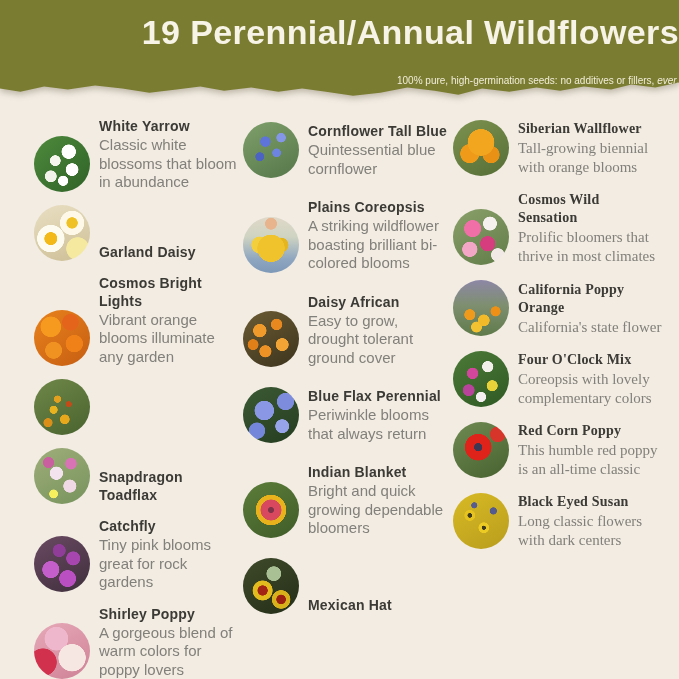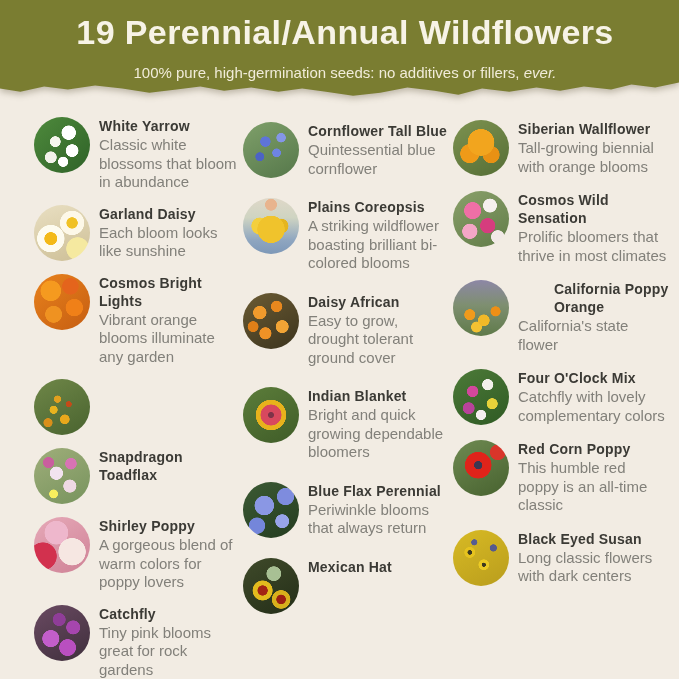--- a/index.html
+++ b/index.html
@@ -9,73 +9,73 @@
     font-family:"Liberation Sans","DejaVu Sans",sans-serif;
     overflow:hidden;
   }
   .page{width:679px;height:679px;position:relative;}
 
   
   .header-outer{filter:drop-shadow(0 3px 3px rgba(70,60,30,.30));}
   .header{
     background:#7a7d31;
     height:103px;
-    text-align:center;
+    text-align:right;
     color:#f7f3e6;
     clip-path:polygon(0 0,100% 0,100% 80%,96.5% 85%,93% 82%,90% 87%,86% 84%,82.5% 88%,79% 85%,75% 89%,71% 86%,67.5% 92%,64% 88%,60% 85%,56% 90%,52% 93%,48% 89%,44.5% 86%,41% 89%,37% 85%,33% 88%,29.5% 84%,26% 87%,22% 90%,18% 86%,14% 83%,10% 87%,6.5% 84%,3% 89%,0 86%);
     padding-left:11px;
   }
   .header h1{
     margin:0;padding-top:13px;
     font-size:34px;line-height:38px;font-weight:700;
     letter-spacing:.4px;
   }
   .header .subtitle{
-    margin:12px 0 0;
-    font-size:15px;line-height:19px;
+    margin:20px 0 0;
+    font-size:10px;line-height:19px;
     color:#f1ecd9;
   }
   .header .subtitle em{font-style:italic;}
 
   
   .columns{
     display:flex;
     padding-left:34px;
     margin-top:14px;
   }
   .col{display:flex;flex-direction:column;}
   .col-1{width:209px;}
   .col-2{width:210px;padding-top:5px;}
   .col-3{width:226px;padding-top:3px;}
 
   .entry{
     display:flex;
-    align-items:flex-start;
+    align-items:flex-end;
     margin-bottom:13px;
   }
   .col-2 .entry{margin-bottom:20px;}
-  .col-3 .entry{margin-bottom:15px;}
+  .col-3 .entry{margin-bottom:15px;font-family:Liberation Serif, serif;}
 
   .photo{
     width:56px;height:56px;
     flex:0 0 56px;
     border-radius:50%;
     margin-right:9px;
   }
   .txt{flex:1;min-width:0;}
   .name{
     margin:0;
     font-size:14px;line-height:18px;
     font-weight:700;
     color:#3b3a35;
     letter-spacing:.2px;
     white-space:nowrap;
   }
   .wrap .name{white-space:normal;max-width:112px;}
-  .wrap-wide .name{white-space:normal;max-width:130px;margin-left:36px;}
+  .wrap-wide .name{white-space:normal;max-width:130px;}
   .desc{
     margin:1px 0 0;
     font-size:15px;line-height:18.5px;
     color:#82807a;
   }
   .col-3 .desc{max-width:152px;}
 </style>
 </head>
 <body>
 
@@ -95,53 +95,52 @@
         <div class="photo" style="background:radial-gradient(circle at 62% 28%, #ffffff 0 13%, rgba(255,255,255,0) 14%),radial-gradient(circle at 38% 44%, #f6f6ee 0 11%, rgba(255,255,255,0) 12%),radial-gradient(circle at 68% 60%, #ffffff 0 12%, rgba(255,255,255,0) 13%),radial-gradient(circle at 30% 72%, #f2f2ea 0 10%, rgba(255,255,255,0) 11%),radial-gradient(circle at 52% 80%, #ffffff 0 9%, rgba(255,255,255,0) 10%),linear-gradient(135deg, #4e8a3c, #2f6228)"></div>
         <div class="txt">
           <h3 class="name">White Yarrow</h3>
           <p class="desc">Classic white blossoms that bloom in abundance</p>
         </div>
       </div>
       <div class="entry">
         <div class="photo" style="background:radial-gradient(circle at 30% 60%, #f3b918 0 12%, rgba(0,0,0,0) 13%),radial-gradient(circle at 68% 32%, #f0c125 0 10%, rgba(0,0,0,0) 11%),radial-gradient(circle at 30% 60%, #fdfbef 0 26%, rgba(0,0,0,0) 27%),radial-gradient(circle at 68% 32%, #fdf8e8 0 22%, rgba(0,0,0,0) 23%),radial-gradient(circle at 78% 78%, #f5e9a0 0 18%, rgba(0,0,0,0) 19%),linear-gradient(160deg, #e9dfc2, #cdbf96)"></div>
         <div class="txt">
           <h3 class="name">Garland Daisy</h3>
-          <p class="desc">Each bloom looks like sunshine</p>
         </div>
       </div>
       <div class="entry">
         <div class="photo" style="background:radial-gradient(circle at 30% 30%, #f59a1f 0 18%, rgba(0,0,0,0) 19%),radial-gradient(circle at 65% 22%, #e4641c 0 14%, rgba(0,0,0,0) 15%),radial-gradient(circle at 72% 60%, #f08018 0 16%, rgba(0,0,0,0) 17%),radial-gradient(circle at 35% 72%, #ef9221 0 15%, rgba(0,0,0,0) 16%),linear-gradient(140deg, #e8821c, #c65e12)"></div>
         <div class="txt wrap">
           <h3 class="name">Cosmos Bright Lights</h3>
           <p class="desc">Vibrant orange blooms illuminate any garden</p>
         </div>
       </div>
       <div class="entry">
         <div class="photo" style="background:radial-gradient(circle at 35% 55%, #e8b31f 0 8%, rgba(0,0,0,0) 9%),radial-gradient(circle at 55% 72%, #e8a81c 0 9%, rgba(0,0,0,0) 10%),radial-gradient(circle at 25% 78%, #d98f1a 0 7%, rgba(0,0,0,0) 8%),radial-gradient(circle at 62% 45%, #c44a18 0 6%, rgba(0,0,0,0) 7%),radial-gradient(circle at 42% 36%, #e2a01e 0 7%, rgba(0,0,0,0) 8%),linear-gradient(150deg, #6f8748, #49632f)"></div>
       </div>
       <div class="entry">
         <div class="photo" style="background:radial-gradient(circle at 40% 45%, #f2e3ef 0 14%, rgba(0,0,0,0) 15%),radial-gradient(circle at 66% 28%, #d873b5 0 10%, rgba(0,0,0,0) 11%),radial-gradient(circle at 26% 26%, #c95f9e 0 9%, rgba(0,0,0,0) 10%),radial-gradient(circle at 64% 68%, #efd9e4 0 12%, rgba(0,0,0,0) 13%),radial-gradient(circle at 35% 82%, #f7ef5e 0 7%, rgba(0,0,0,0) 8%),linear-gradient(150deg, #9fae7a, #77935d)"></div>
         <div class="txt wrap">
           <h3 class="name">Snapdragon Toadflax</h3>
         </div>
       </div>
       <div class="entry">
+        <div class="photo" style="background:radial-gradient(circle at 30% 60%, #c35ecb 0 16%, rgba(0,0,0,0) 17%),radial-gradient(circle at 60% 76%, #b94fc0 0 15%, rgba(0,0,0,0) 16%),radial-gradient(circle at 70% 40%, #a646ae 0 13%, rgba(0,0,0,0) 14%),radial-gradient(circle at 45% 26%, #8f3d98 0 12%, rgba(0,0,0,0) 13%),linear-gradient(150deg, #6a4a62, #3f2f3c)"></div>
+        <div class="txt">
+          <h3 class="name">Catchfly</h3>
+          <p class="desc">Tiny pink blooms great for rock gardens</p>
+        </div>
+      </div>
+      <div class="entry">
         <div class="photo" style="background:radial-gradient(circle at 68% 62%, #f6e7e2 0 26%, rgba(0,0,0,0) 27%),radial-gradient(circle at 40% 28%, #eeb7cc 0 22%, rgba(0,0,0,0) 23%),radial-gradient(circle at 16% 70%, #d2314e 0 22%, rgba(0,0,0,0) 23%),linear-gradient(150deg, #e6a9b8, #cf8296)"></div>
         <div class="txt">
           <h3 class="name">Shirley Poppy</h3>
           <p class="desc">A gorgeous blend of warm colors for poppy lovers</p>
         </div>
       </div>
-      <div class="entry">
-        <div class="photo" style="background:radial-gradient(circle at 30% 60%, #c35ecb 0 16%, rgba(0,0,0,0) 17%),radial-gradient(circle at 60% 76%, #b94fc0 0 15%, rgba(0,0,0,0) 16%),radial-gradient(circle at 70% 40%, #a646ae 0 13%, rgba(0,0,0,0) 14%),radial-gradient(circle at 45% 26%, #8f3d98 0 12%, rgba(0,0,0,0) 13%),linear-gradient(150deg, #6a4a62, #3f2f3c)"></div>
-        <div class="txt">
-          <h3 class="name">Catchfly</h3>
-          <p class="desc">Tiny pink blooms great for rock gardens</p>
-        </div>
-      </div>
     </div>
 
     <div class="col col-2">
       <div class="entry">
         <div class="photo" style="background:radial-gradient(circle at 40% 35%, #5e74d8 0 10%, rgba(0,0,0,0) 11%),radial-gradient(circle at 60% 55%, #6e84e2 0 9%, rgba(0,0,0,0) 10%),radial-gradient(circle at 30% 62%, #4c63c4 0 8%, rgba(0,0,0,0) 9%),radial-gradient(circle at 68% 28%, #8496e8 0 8%, rgba(0,0,0,0) 9%),linear-gradient(150deg, #7fa06a, #55774a)"></div>
         <div class="txt">
           <h3 class="name">Cornflower Tall Blue</h3>
           <p class="desc">Quintessential blue cornflower</p>
         </div>
       </div>
@@ -153,31 +152,31 @@
         </div>
       </div>
       <div class="entry">
         <div class="photo" style="background:radial-gradient(circle at 30% 35%, #f09a2c 0 12%, rgba(0,0,0,0) 13%),radial-gradient(circle at 60% 24%, #e8881e 0 10%, rgba(0,0,0,0) 11%),radial-gradient(circle at 70% 60%, #f2a435 0 12%, rgba(0,0,0,0) 13%),radial-gradient(circle at 40% 72%, #ef9226 0 11%, rgba(0,0,0,0) 12%),radial-gradient(circle at 18% 60%, #e07f18 0 9%, rgba(0,0,0,0) 10%),linear-gradient(150deg, #6b5b33, #3c341e)"></div>
         <div class="txt">
           <h3 class="name">Daisy African</h3>
           <p class="desc">Easy to grow, drought tolerant ground cover</p>
         </div>
       </div>
       <div class="entry">
+        <div class="photo" style="background:radial-gradient(circle at 38% 42%, #8a97e4 0 20%, rgba(0,0,0,0) 21%),radial-gradient(circle at 76% 26%, #7e8cde 0 14%, rgba(0,0,0,0) 15%),radial-gradient(circle at 25% 78%, #7486da 0 13%, rgba(0,0,0,0) 14%),radial-gradient(circle at 70% 70%, #98a4ea 0 12%, rgba(0,0,0,0) 13%),linear-gradient(150deg, #3c5a34, #243c20)"></div>
+        <div class="txt">
+          <h3 class="name">Blue Flax Perennial</h3>
+          <p class="desc">Periwinkle blooms that always return</p>
+        </div>
+      </div>
+      <div class="entry">
         <div class="photo" style="background:radial-gradient(circle at 50% 50%, #7e3348 0 7%, #d8485e 8% 26%, #e8b21c 27% 38%, rgba(0,0,0,0) 39%),linear-gradient(150deg, #5c7d3a, #3f5c28)"></div>
         <div class="txt">
           <h3 class="name">Indian Blanket</h3>
           <p class="desc">Bright and quick growing dependable bloomers</p>
-        </div>
-      </div>
-      <div class="entry">
-        <div class="photo" style="background:radial-gradient(circle at 38% 42%, #8a97e4 0 20%, rgba(0,0,0,0) 21%),radial-gradient(circle at 76% 26%, #7e8cde 0 14%, rgba(0,0,0,0) 15%),radial-gradient(circle at 25% 78%, #7486da 0 13%, rgba(0,0,0,0) 14%),radial-gradient(circle at 70% 70%, #98a4ea 0 12%, rgba(0,0,0,0) 13%),linear-gradient(150deg, #3c5a34, #243c20)"></div>
-        <div class="txt">
-          <h3 class="name">Blue Flax Perennial</h3>
-          <p class="desc">Periwinkle blooms that always return</p>
         </div>
       </div>
       <div class="entry">
         <div class="photo" style="background:radial-gradient(circle at 35% 58%, #a32414 0 10%, #e3bb1e 11% 20%, rgba(0,0,0,0) 21%),radial-gradient(circle at 68% 74%, #9c2012 0 8%, #d8b01c 9% 16%, rgba(0,0,0,0) 17%),radial-gradient(circle at 55% 28%, #a8c094 0 14%, rgba(0,0,0,0) 15%),linear-gradient(150deg, #3f4a2a, #242e18)"></div>
         <div class="txt">
           <h3 class="name">Mexican Hat</h3>
         </div>
       </div>
     </div>
 
@@ -200,21 +199,21 @@
         <div class="photo" style="background:radial-gradient(circle at 30% 62%, #f09a1c 0 10%, rgba(0,0,0,0) 11%),radial-gradient(circle at 55% 72%, #f2b928 0 11%, rgba(0,0,0,0) 12%),radial-gradient(circle at 76% 56%, #ee8f16 0 9%, rgba(0,0,0,0) 10%),radial-gradient(circle at 42% 84%, #f3c232 0 9%, rgba(0,0,0,0) 10%),linear-gradient(180deg, #8d87a6 0%, #7e8f70 45%, #5f7a4a 100%)"></div>
         <div class="txt wrap-wide">
           <h3 class="name">California Poppy Orange</h3>
           <p class="desc">California's state flower</p>
         </div>
       </div>
       <div class="entry">
         <div class="photo" style="background:radial-gradient(circle at 35% 40%, #d2479c 0 11%, rgba(0,0,0,0) 12%),radial-gradient(circle at 62% 28%, #f3f0ec 0 10%, rgba(0,0,0,0) 11%),radial-gradient(circle at 70% 62%, #e8d23a 0 10%, rgba(0,0,0,0) 11%),radial-gradient(circle at 28% 70%, #b8439a 0 10%, rgba(0,0,0,0) 11%),radial-gradient(circle at 50% 82%, #f5eef0 0 9%, rgba(0,0,0,0) 10%),linear-gradient(150deg, #4c7a38, #2f5a24)"></div>
         <div class="txt">
           <h3 class="name">Four O'Clock Mix</h3>
-          <p class="desc">Catchfly with lovely complementary colors</p>
+          <p class="desc">Coreopsis with lovely complementary colors</p>
         </div>
       </div>
       <div class="entry">
         <div class="photo" style="background:radial-gradient(circle at 45% 45%, #3c3752 0 9%, rgba(0,0,0,0) 10%),radial-gradient(circle at 45% 45%, #e0231a 0 30%, rgba(0,0,0,0) 31%),radial-gradient(circle at 80% 22%, #d8352a 0 12%, rgba(0,0,0,0) 13%),linear-gradient(150deg, #6f8a52, #47622f)"></div>
         <div class="txt">
           <h3 class="name">Red Corn Poppy</h3>
           <p class="desc">This humble red poppy is an all-time classic</p>
         </div>
       </div>
       <div class="entry">

